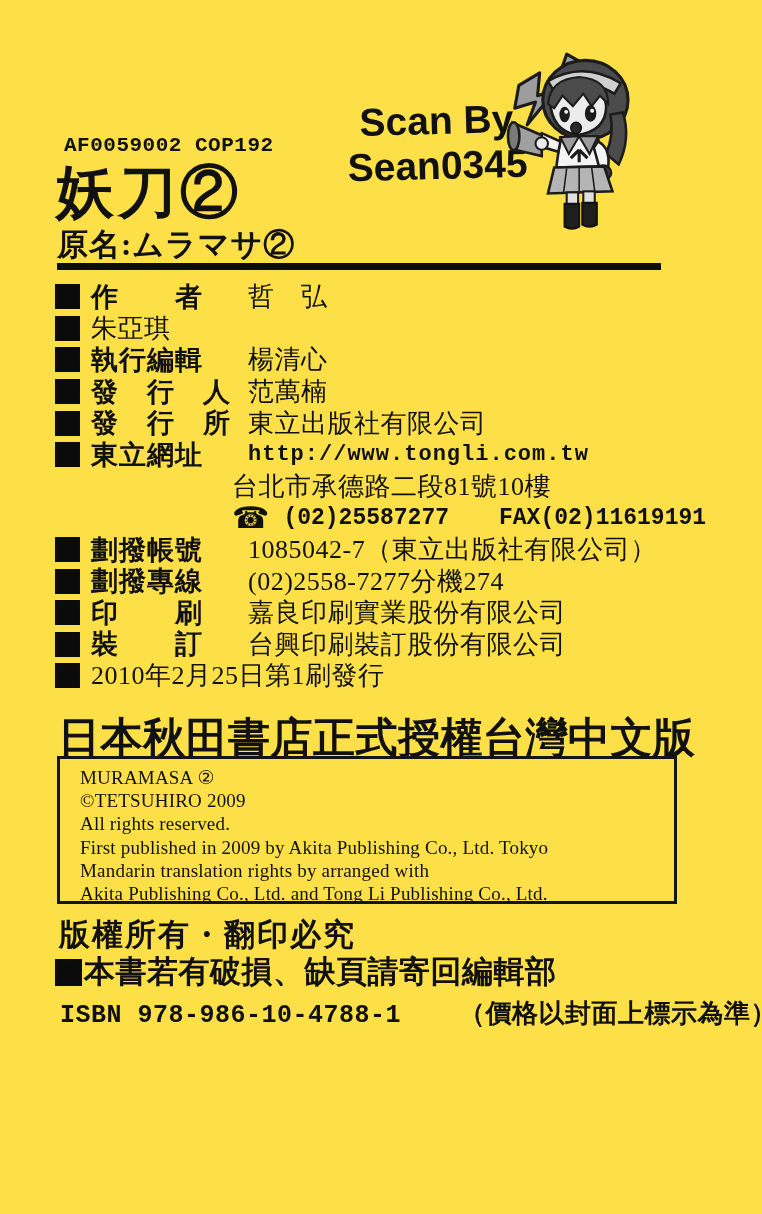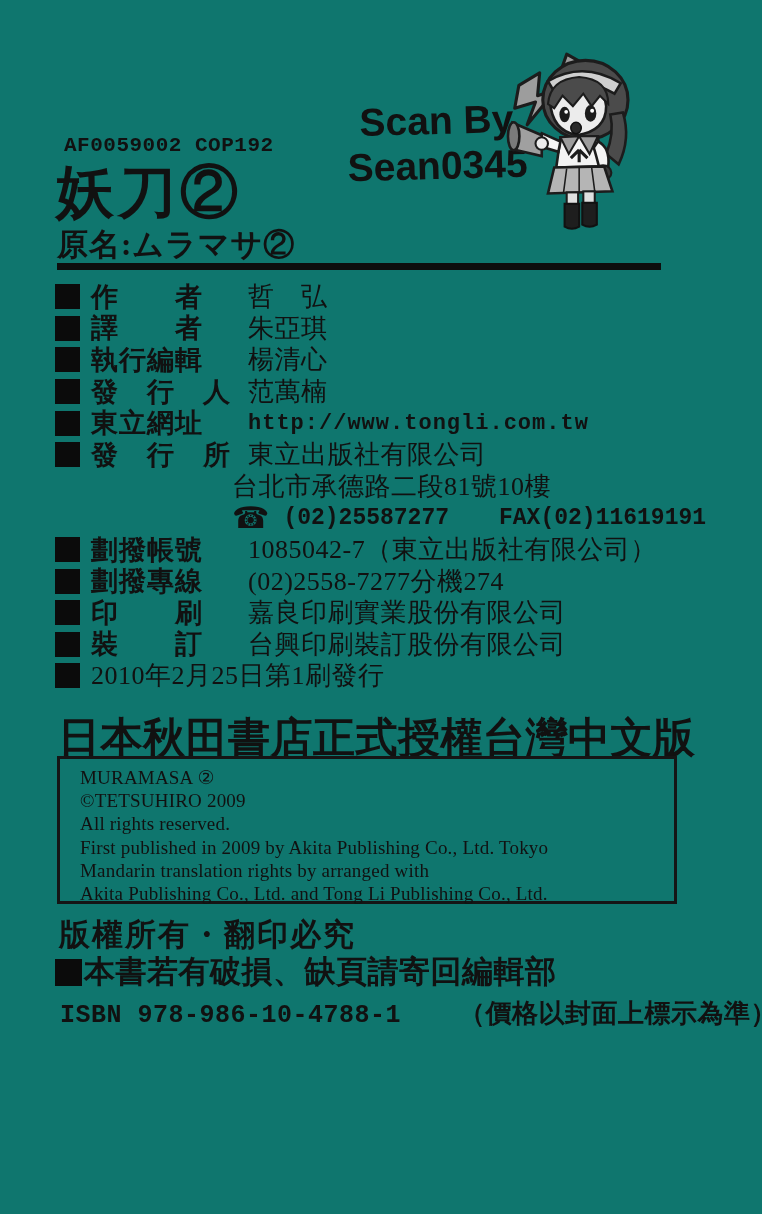--- a/index.html
+++ b/index.html
@@ -1,19 +1,19 @@
 <!DOCTYPE html>
 <html><head>
 <meta charset="utf-8">
 <style>
   html,body{margin:0;padding:0;background:#e8e8e8;}
   .page{
     position:relative;
     width:762px;height:1214px;
-    background:#0f766e;
+    background:#fde047;
     overflow:hidden;
     font-family:"Liberation Serif", serif;
     color:#111;
   }
   .abs{position:absolute;}
   .mono{font-family:"Liberation Mono", monospace;}
 
   .product-code{left:64px;top:134px;font-size:21px;letter-spacing:0.5px;font-family:"Liberation Mono", monospace;font-weight:700;}
   .book-title{left:56px;top:154px;font-size:58px;font-weight:700;letter-spacing:4px;}
   .orig-title{left:57px;top:224px;font-size:31px;font-weight:700;letter-spacing:1px;}
@@ -98,42 +98,41 @@
 
   <div class="abs credits">
 
     <div class="crow">
       <span class="sq"></span>
       <span class="clabel">作　　者</span>
       <span class="cvalue">哲　弘</span>
     </div>
     <div class="crow">
       <span class="sq"></span>
-      <span class="clabel">譯　　者</span>
       <span class="cvalue">朱亞琪</span>
     </div>
     <div class="crow">
       <span class="sq"></span>
       <span class="clabel">執行編輯</span>
       <span class="cvalue">楊清心</span>
     </div>
     <div class="crow">
       <span class="sq"></span>
       <span class="clabel">發　行　人</span>
       <span class="cvalue">范萬楠</span>
     </div>
     <div class="crow">
       <span class="sq"></span>
-      <span class="clabel">東立網址</span>
-      <span class="cvalue mono">http://www.tongli.com.tw</span>
+      <span class="clabel">發　行　所</span>
+      <span class="cvalue">東立出版社有限公司</span>
     </div>
     <div class="crow">
       <span class="sq"></span>
-      <span class="clabel">發　行　所</span>
-      <span class="cvalue">東立出版社有限公司</span>
+      <span class="clabel">東立網址</span>
+      <span class="cvalue mono">http://www.tongli.com.tw</span>
     </div>
 
     <div class="crow indent">
       <span class="cvalue">台北市承德路二段81號10樓</span>
     </div>
     <div class="crow indent">
       <span class="tel-glyph">☎</span>
       <span class="tel-num">(02)25587277</span>
       <span class="fax-num">FAX(02)11619191</span>
     </div>

